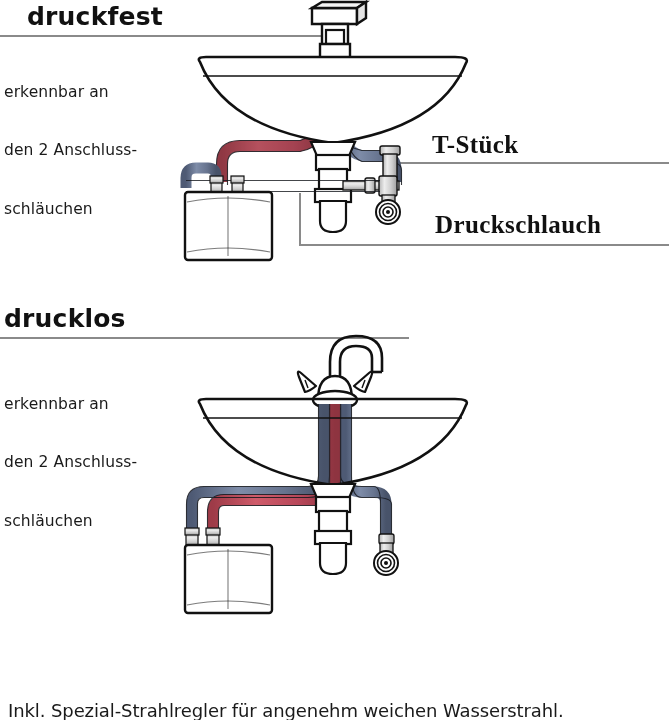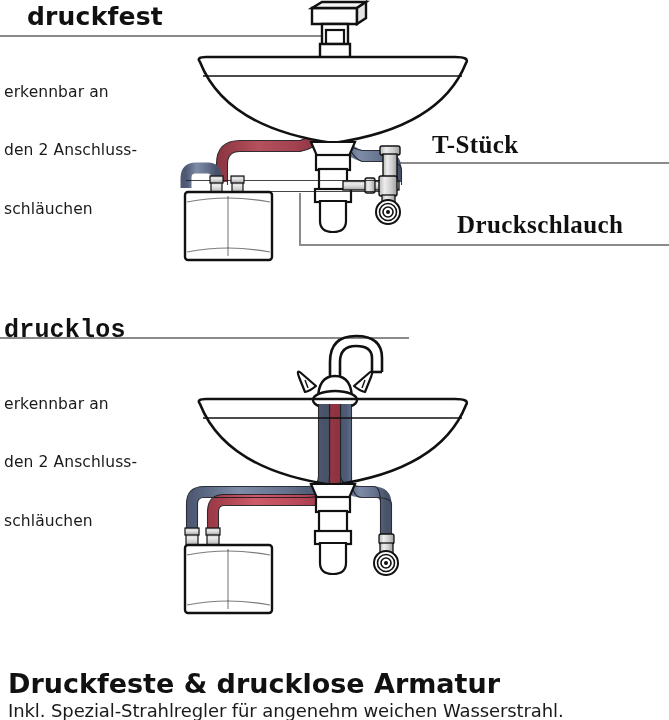--- a/index.html
+++ b/index.html
@@ -278,27 +278,26 @@
   <div class="txt heading" style="left:11px; top:2px;margin-left:16px;">druckfest</div>
 
   <div class="txt body-lines" style="left:4px; top:44px;">
     <div>erkennbar an</div>
     <div>den 2 Anschluss-</div>
     <div>schläuchen</div>
   </div>
 
   <div class="txt callout" style="left:432px; top:130px;">T-Stück</div>
 
-  <div class="txt callout" style="left:457px; top:210px;">Druckschlauch</div>
-
-  <div class="txt heading" style="left:4px; top:316px;font-family:Liberation Mono, monospace;">drucklos</div>
+  <div class="txt callout" style="left:435px; top:210px;">Druckschlauch</div>
+
+  <div class="txt heading" style="left:4px; top:304px;">drucklos</div>
 
   <div class="txt body-lines" style="left:4px; top:356px;">
     <div>erkennbar an</div>
     <div>den 2 Anschluss-</div>
     <div>schläuchen</div>
   </div>
 
-  <div class="txt footer-title" style="left:8px; top:668px;">Druckfeste &amp; drucklose Armatur</div>
 
   <div class="txt footer-sub" style="left:8px; top:700px;">Inkl. Spezial-Strahlregler für angenehm weichen Wasserstrahl.</div>
 
 </div>
 
 </body></html>

